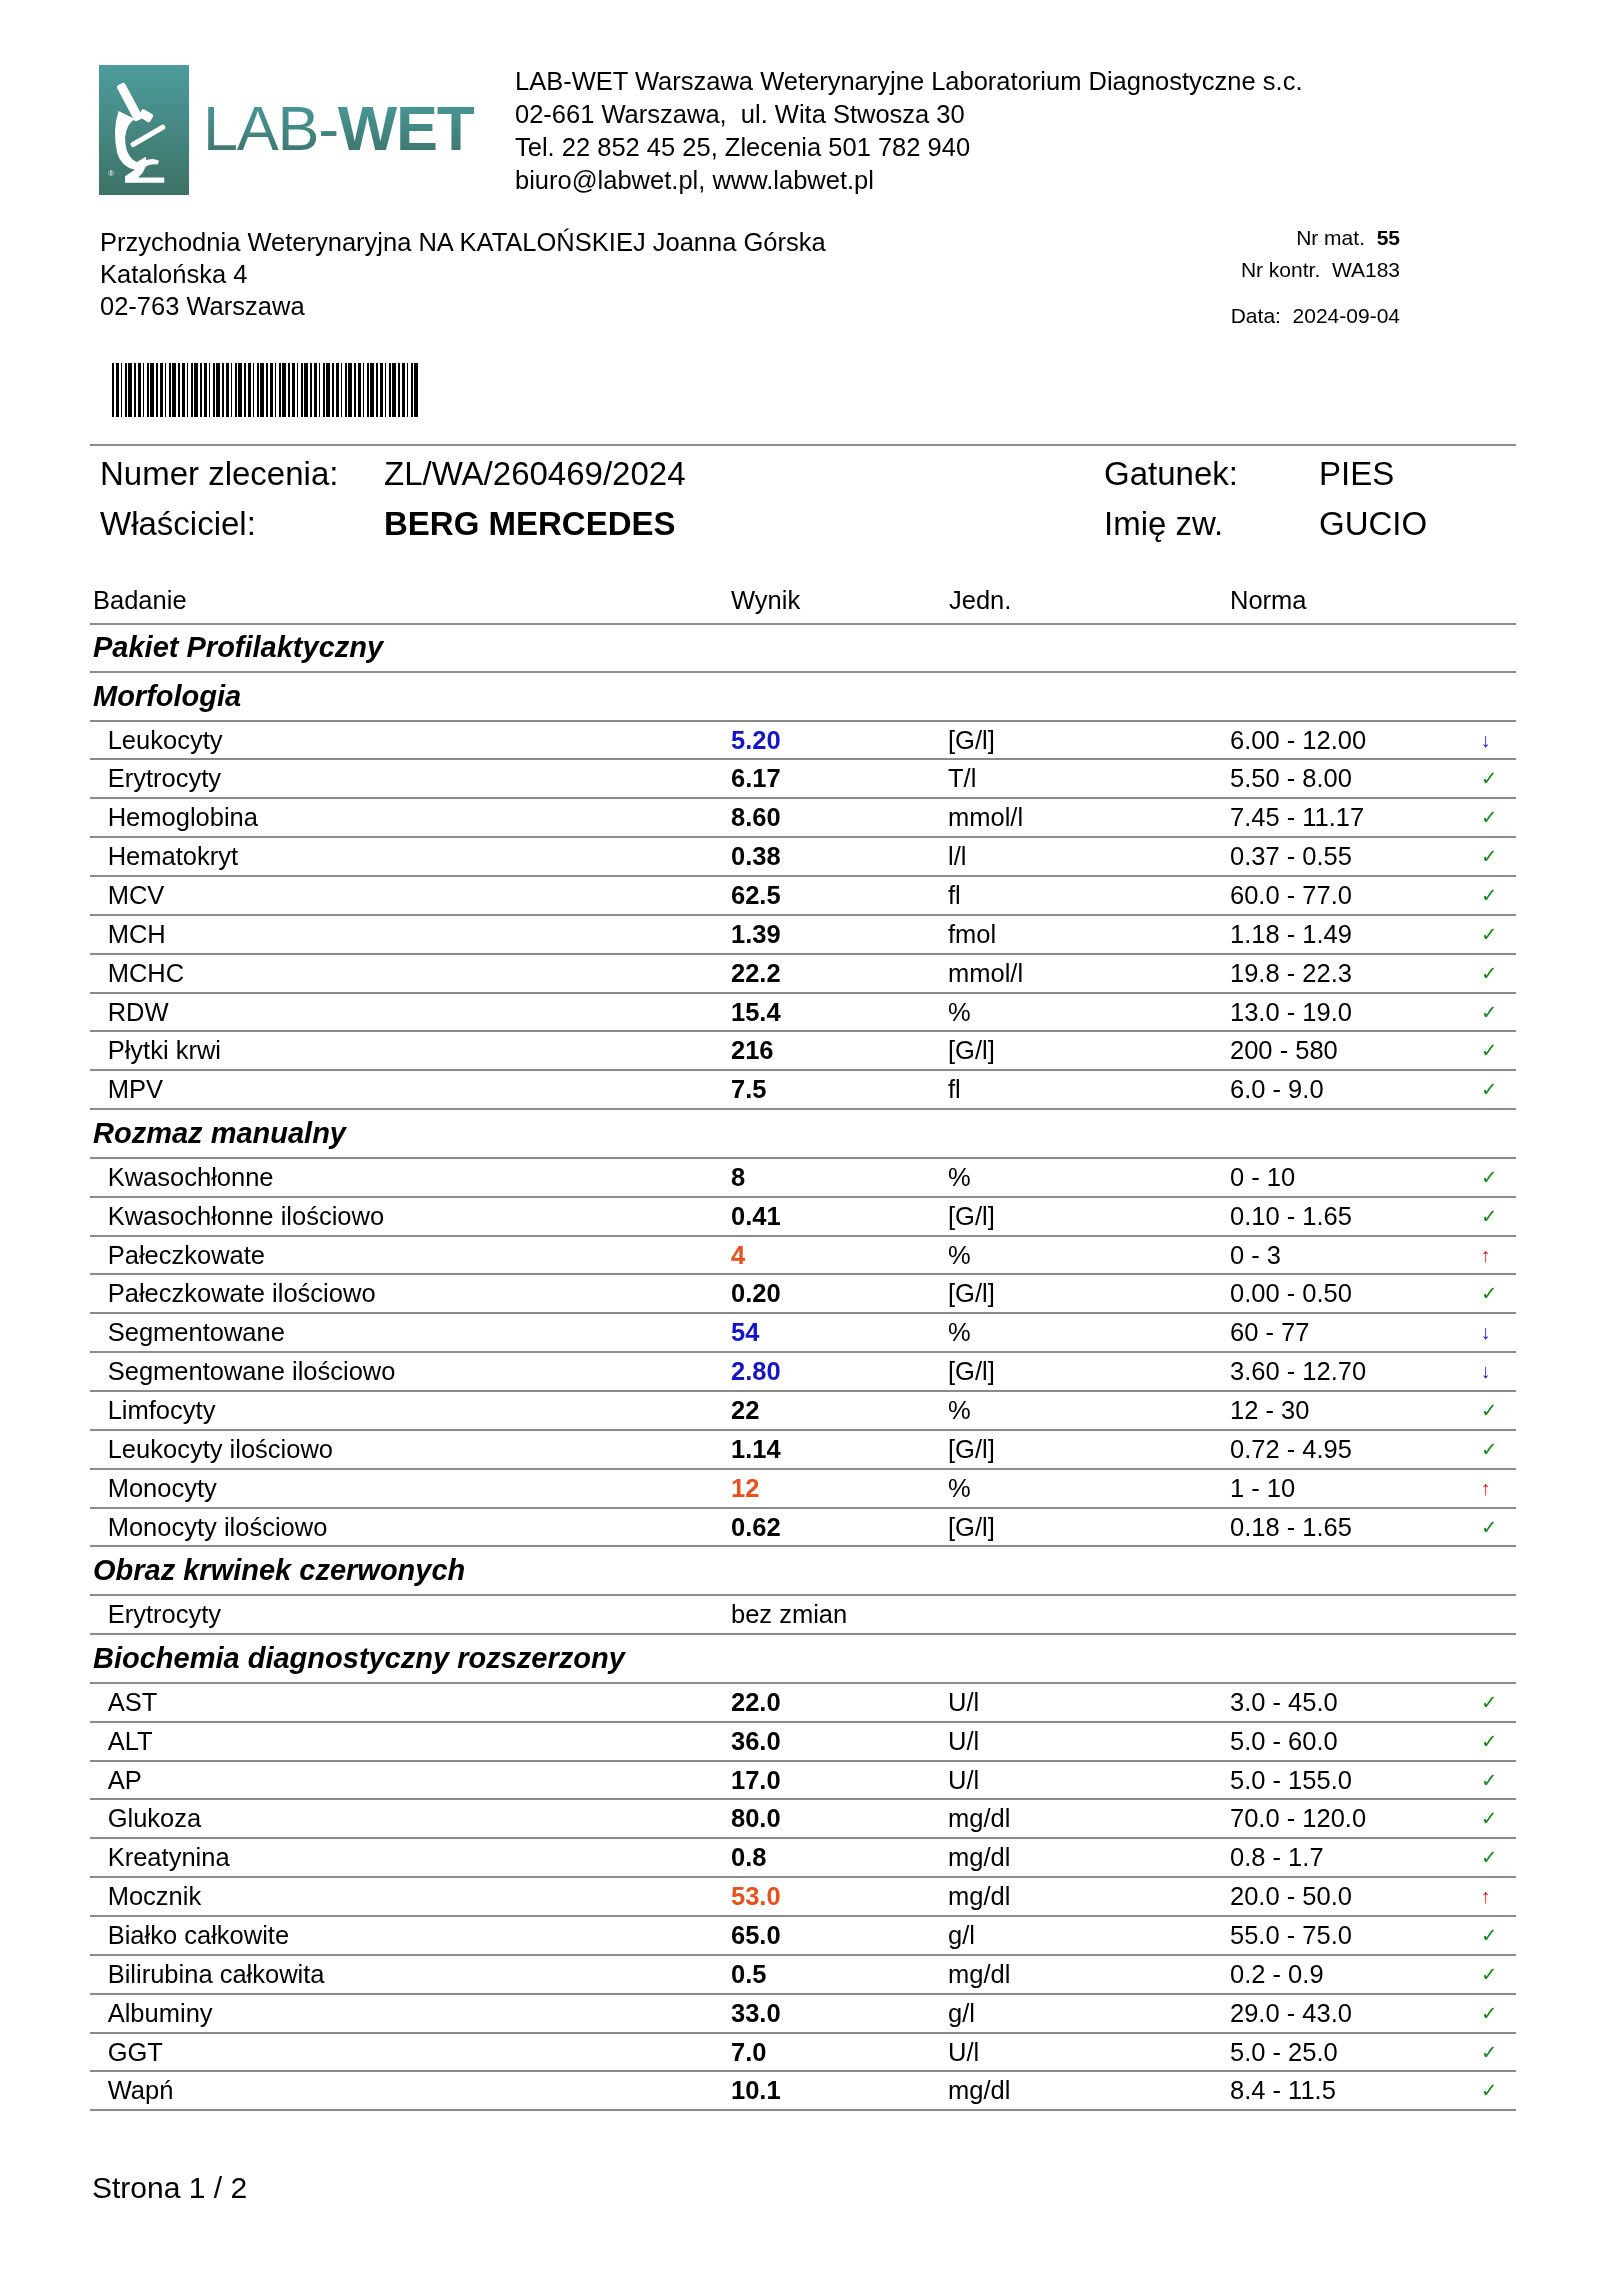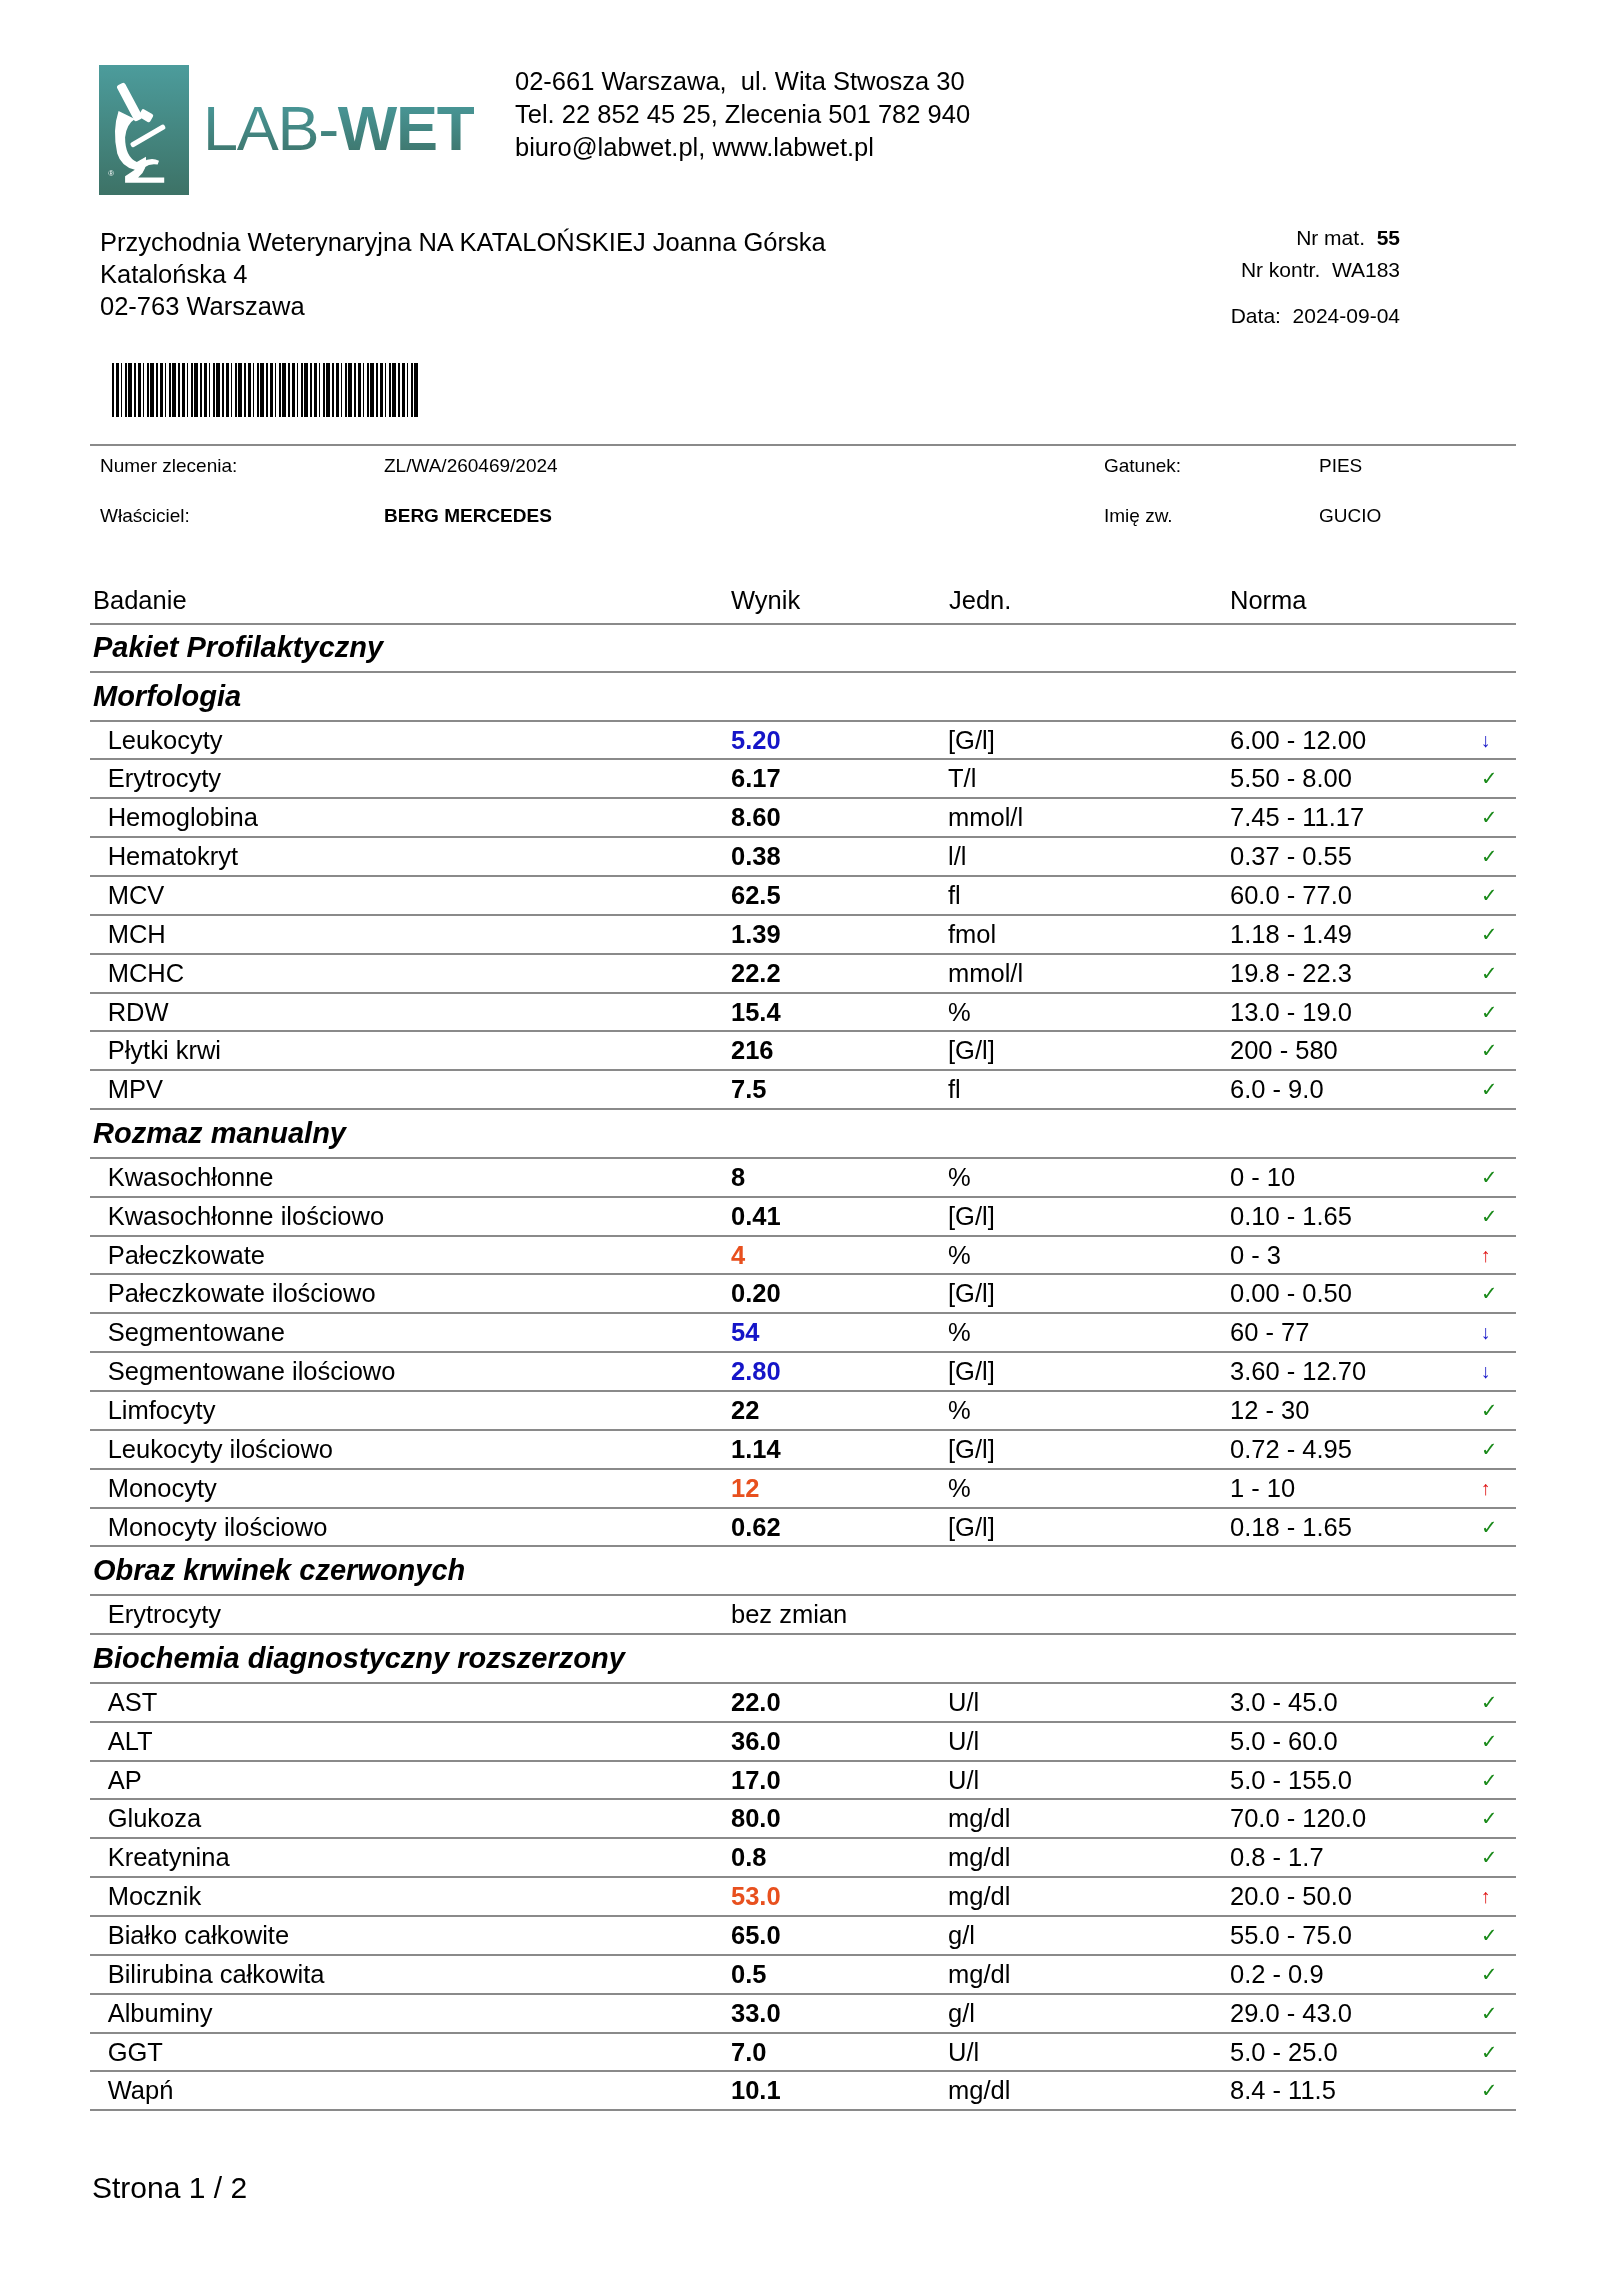--- a/index.html
+++ b/index.html
@@ -14,21 +14,21 @@
   .logo-text .light { font-weight:normal; }
   .logo-text .bold { font-weight:bold; }
   .company { left:515px; top:65px; font-size:25.5px; line-height:33px; }
   .clinic { left:100px; top:226px; font-size:25.5px; line-height:32px; }
   .meta { right:222px; top:222px; font-size:21px; text-align:right; }
   .meta div { height:32px; line-height:32px; white-space:pre; }
   .meta .gap { height:14.4px; }
   .barcode { left:112px; top:363px; width:307px; height:54px;
              background:repeating-linear-gradient(90deg,#000 0 2px,#fff 2px 3.9px,#000 3.9px 7.2px,#fff 7.2px 8.5px,#000 8.5px 9.8px,#fff 9.8px 13px,#000 13px 15px,#fff 15px 16.4px,#000 16.4px 20px,#fff 20px 22px); }
   .hline { left:90px; width:1426px; height:2px; background:#8a8a8a; }
-  .info { font-size:19px; }
+  .info { font-size:33px; }
   .th { font-size:25.5px; }
   .sec { left:93px; font-size:29px; font-weight:bold; font-style:italic; line-height:48px; }
   .row { left:90px; width:1426px; height:39px; font-size:25.5px; line-height:39px; }
   .row span { position:absolute; top:0; white-space:nowrap; }
   .c-name { left:17.7px; }
   .c-val { left:641px; font-weight:bold; }
   .c-val.plain { font-weight:normal; }
   .c-unit { left:858px; }
   .c-norm { left:1140px; }
   .c-flag { left:1391px; font-size:19.6px; }
@@ -49,20 +49,21 @@
       <path d="M30 70 Q20 100 28 135 Q34 155 55 160 L40 170 L40 180 L100 180 L100 172 L60 172 Q75 160 72 140 L58 148 Q40 140 40 110 Q42 90 55 82 Z"></path>
       <rect x="45" y="104" width="60" height="8" rx="3" transform="rotate(-30 75 108)"></rect>
       <path d="M66 148 Q80 140 92 146 L90 152 Q78 150 70 156 Z"></path>
     </g>
     <text x="14" y="170" font-size="12" fill="#fff" font-family="Liberation Sans, sans-serif">®</text>
   </svg>
 </div>
 <div class="abs logo-text"><span class="light">LAB-</span><span class="bold">WET</span></div>
 
 <div class="abs company">
+  <div>LAB-WET Warszawa Weterynaryjne Laboratorium Diagnostyczne s.c.</div>
   <div style="white-space:pre">02-661 Warszawa,  ul. Wita Stwosza 30</div>
   <div>Tel. 22 852 45 25, Zlecenia 501 782 940</div>
   <div>biuro@labwet.pl, www.labwet.pl</div>
 </div>
 
 <div class="abs clinic">
   <div>Przychodnia Weterynaryjna NA KATALOŃSKIEJ Joanna Górska</div>
   <div>Katalońska 4</div>
   <div>02-763 Warszawa</div>
 </div>

